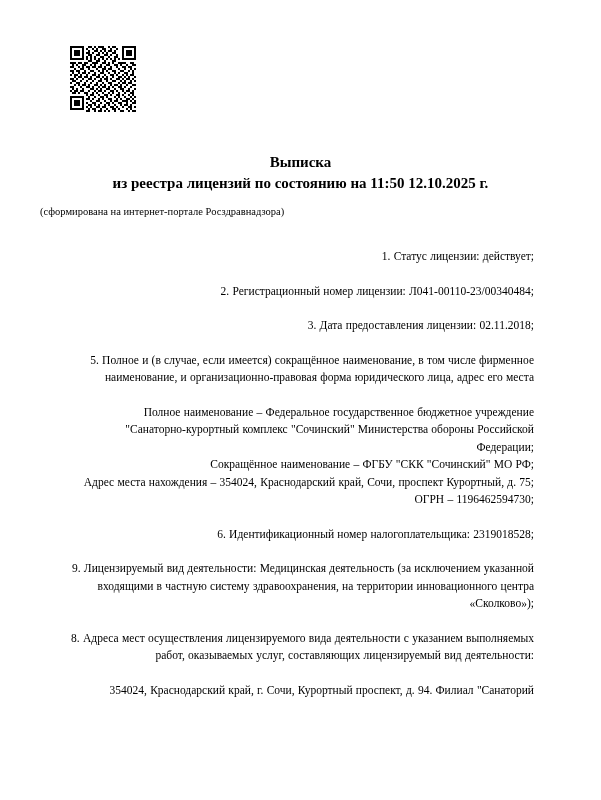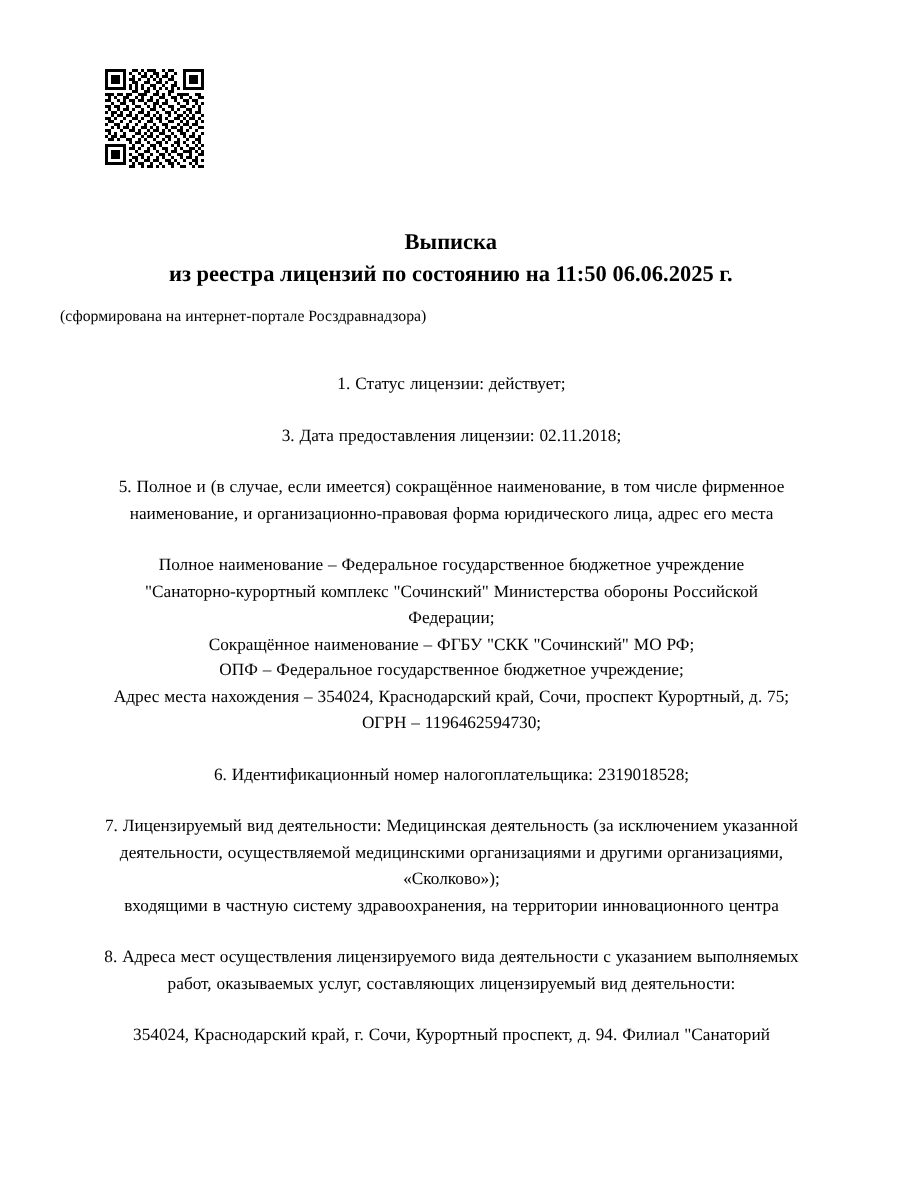--- a/index.html
+++ b/index.html
@@ -58,21 +58,21 @@
   }
   .body-block {
     position: absolute;
     left: 68px;
     top: 248px;
     width: 466px;
   }
   .para {
     font-size: 11.5px;
     line-height: 17.5px;
-    text-align: center;
+    text-align: right;
     margin: 0 0 17px 0;
     color: #000;
     word-spacing: 0.4px;
   }
   .para.block-lines {
     margin-bottom: 17px;
     margin-top: 13px;
   }
   .para .ln {
     display: block;
@@ -436,60 +436,61 @@
           <rect x="22" y="32" width="1" height="1"></rect>
           <rect x="25" y="32" width="2" height="1"></rect>
           <rect x="29" y="32" width="1" height="1"></rect>
           <rect x="31" y="32" width="2" height="1"></rect>
       </g>
     </svg>
   </div>
 
   <div class="title-block">
     <div class="title-line">Выписка</div>
-    <div class="title-line">из реестра лицензий по состоянию на 11:50 06.06.2025 г.</div>
+    <div class="title-line">из реестра лицензий по состоянию на 11:50 12.10.2025 г.</div>
   </div>
 
   <div class="subtitle">(сформирована на интернет-портале Росздравнадзора)</div>
 
   <div class="body-block">
 
     <p class="para">
       <span class="ln">1. Статус лицензии: действует;</span>
     </p>
 
+    <p class="para">
+      <span class="ln">2. Регистрационный номер лицензии: Л041-00110-23/00340484;</span>
+    </p>
 
     <p class="para">
       <span class="ln">3. Дата предоставления лицензии: 02.11.2018;</span>
     </p>
 
 
     <p class="para block-lines">
       <span class="ln">5. Полное и (в случае, если имеется) сокращённое наименование, в том числе фирменное</span>
       <span class="ln">наименование, и организационно-правовая форма юридического лица, адрес его места</span>
     </p>
 
     <p class="para block-lines">
       <span class="ln">Полное наименование – Федеральное государственное бюджетное учреждение</span>
       <span class="ln">"Санаторно-курортный комплекс "Сочинский" Министерства обороны Российской Федерации;</span>
       <span class="ln">Сокращённое наименование – ФГБУ "СКК "Сочинский" МО РФ;</span>
-      <span class="ln">ОПФ – Федеральное государственное бюджетное учреждение;</span>
       <span class="ln">Адрес места нахождения – 354024, Краснодарский край, Сочи, проспект Курортный, д. 75;</span>
       <span class="ln">ОГРН – 1196462594730;</span>
     </p>
 
     <p class="para">
       <span class="ln">6. Идентификационный номер налогоплательщика: 2319018528;</span>
     </p>
 
     <p class="para block-lines">
-      <span class="ln">7. Лицензируемый вид деятельности: Медицинская деятельность (за исключением указанной</span>
-      <span class="ln">деятельности, осуществляемой медицинскими организациями и другими организациями,</span>
+      <span class="ln">9. Лицензируемый вид деятельности: Медицинская деятельность (за исключением указанной</span>
+      <span class="ln">входящими в частную систему здравоохранения, на территории инновационного центра</span>
       <span class="ln">«Сколково»);</span>
-      <span class="ln">входящими в частную систему здравоохранения, на территории инновационного центра</span>
     </p>
 
     <p class="para block-lines">
       <span class="ln">8. Адреса мест осуществления лицензируемого вида деятельности с указанием выполняемых</span>
       <span class="ln">работ, оказываемых услуг, составляющих лицензируемый вид деятельности:</span>
     </p>
 
     <p class="para last">
       <span class="ln">354024, Краснодарский край, г. Сочи, Курортный проспект, д. 94. Филиал "Санаторий</span>
     </p>

